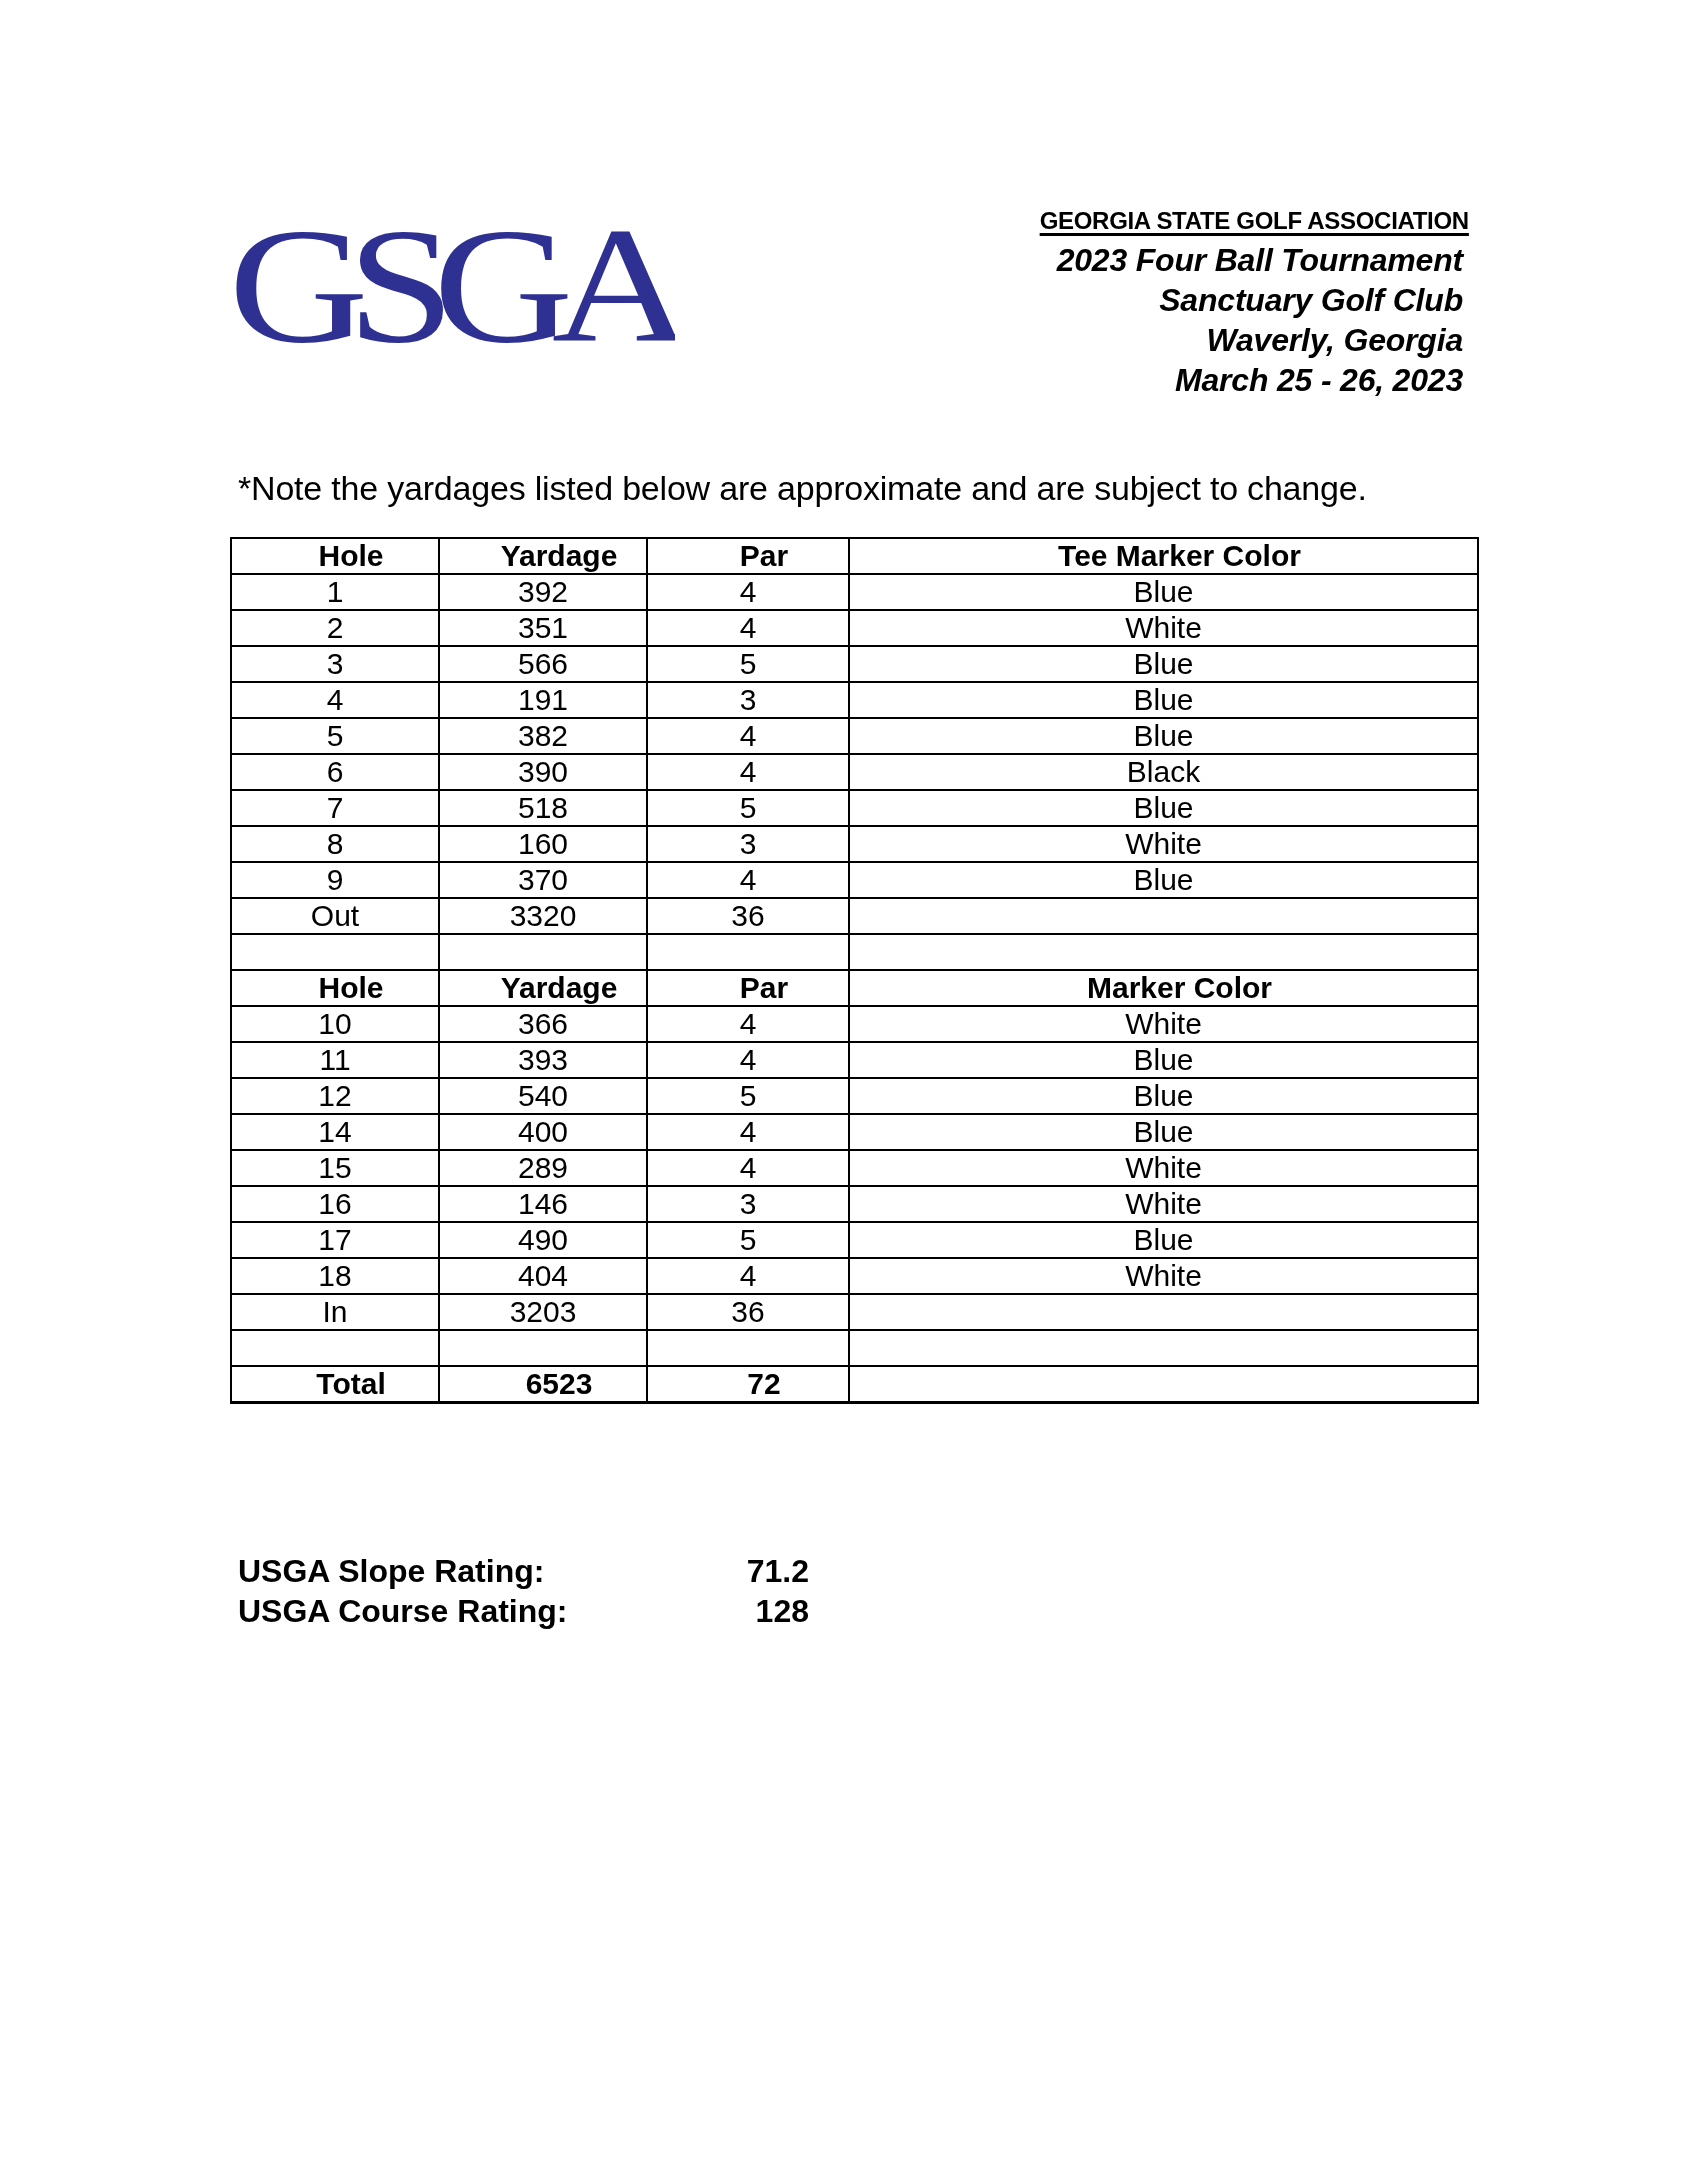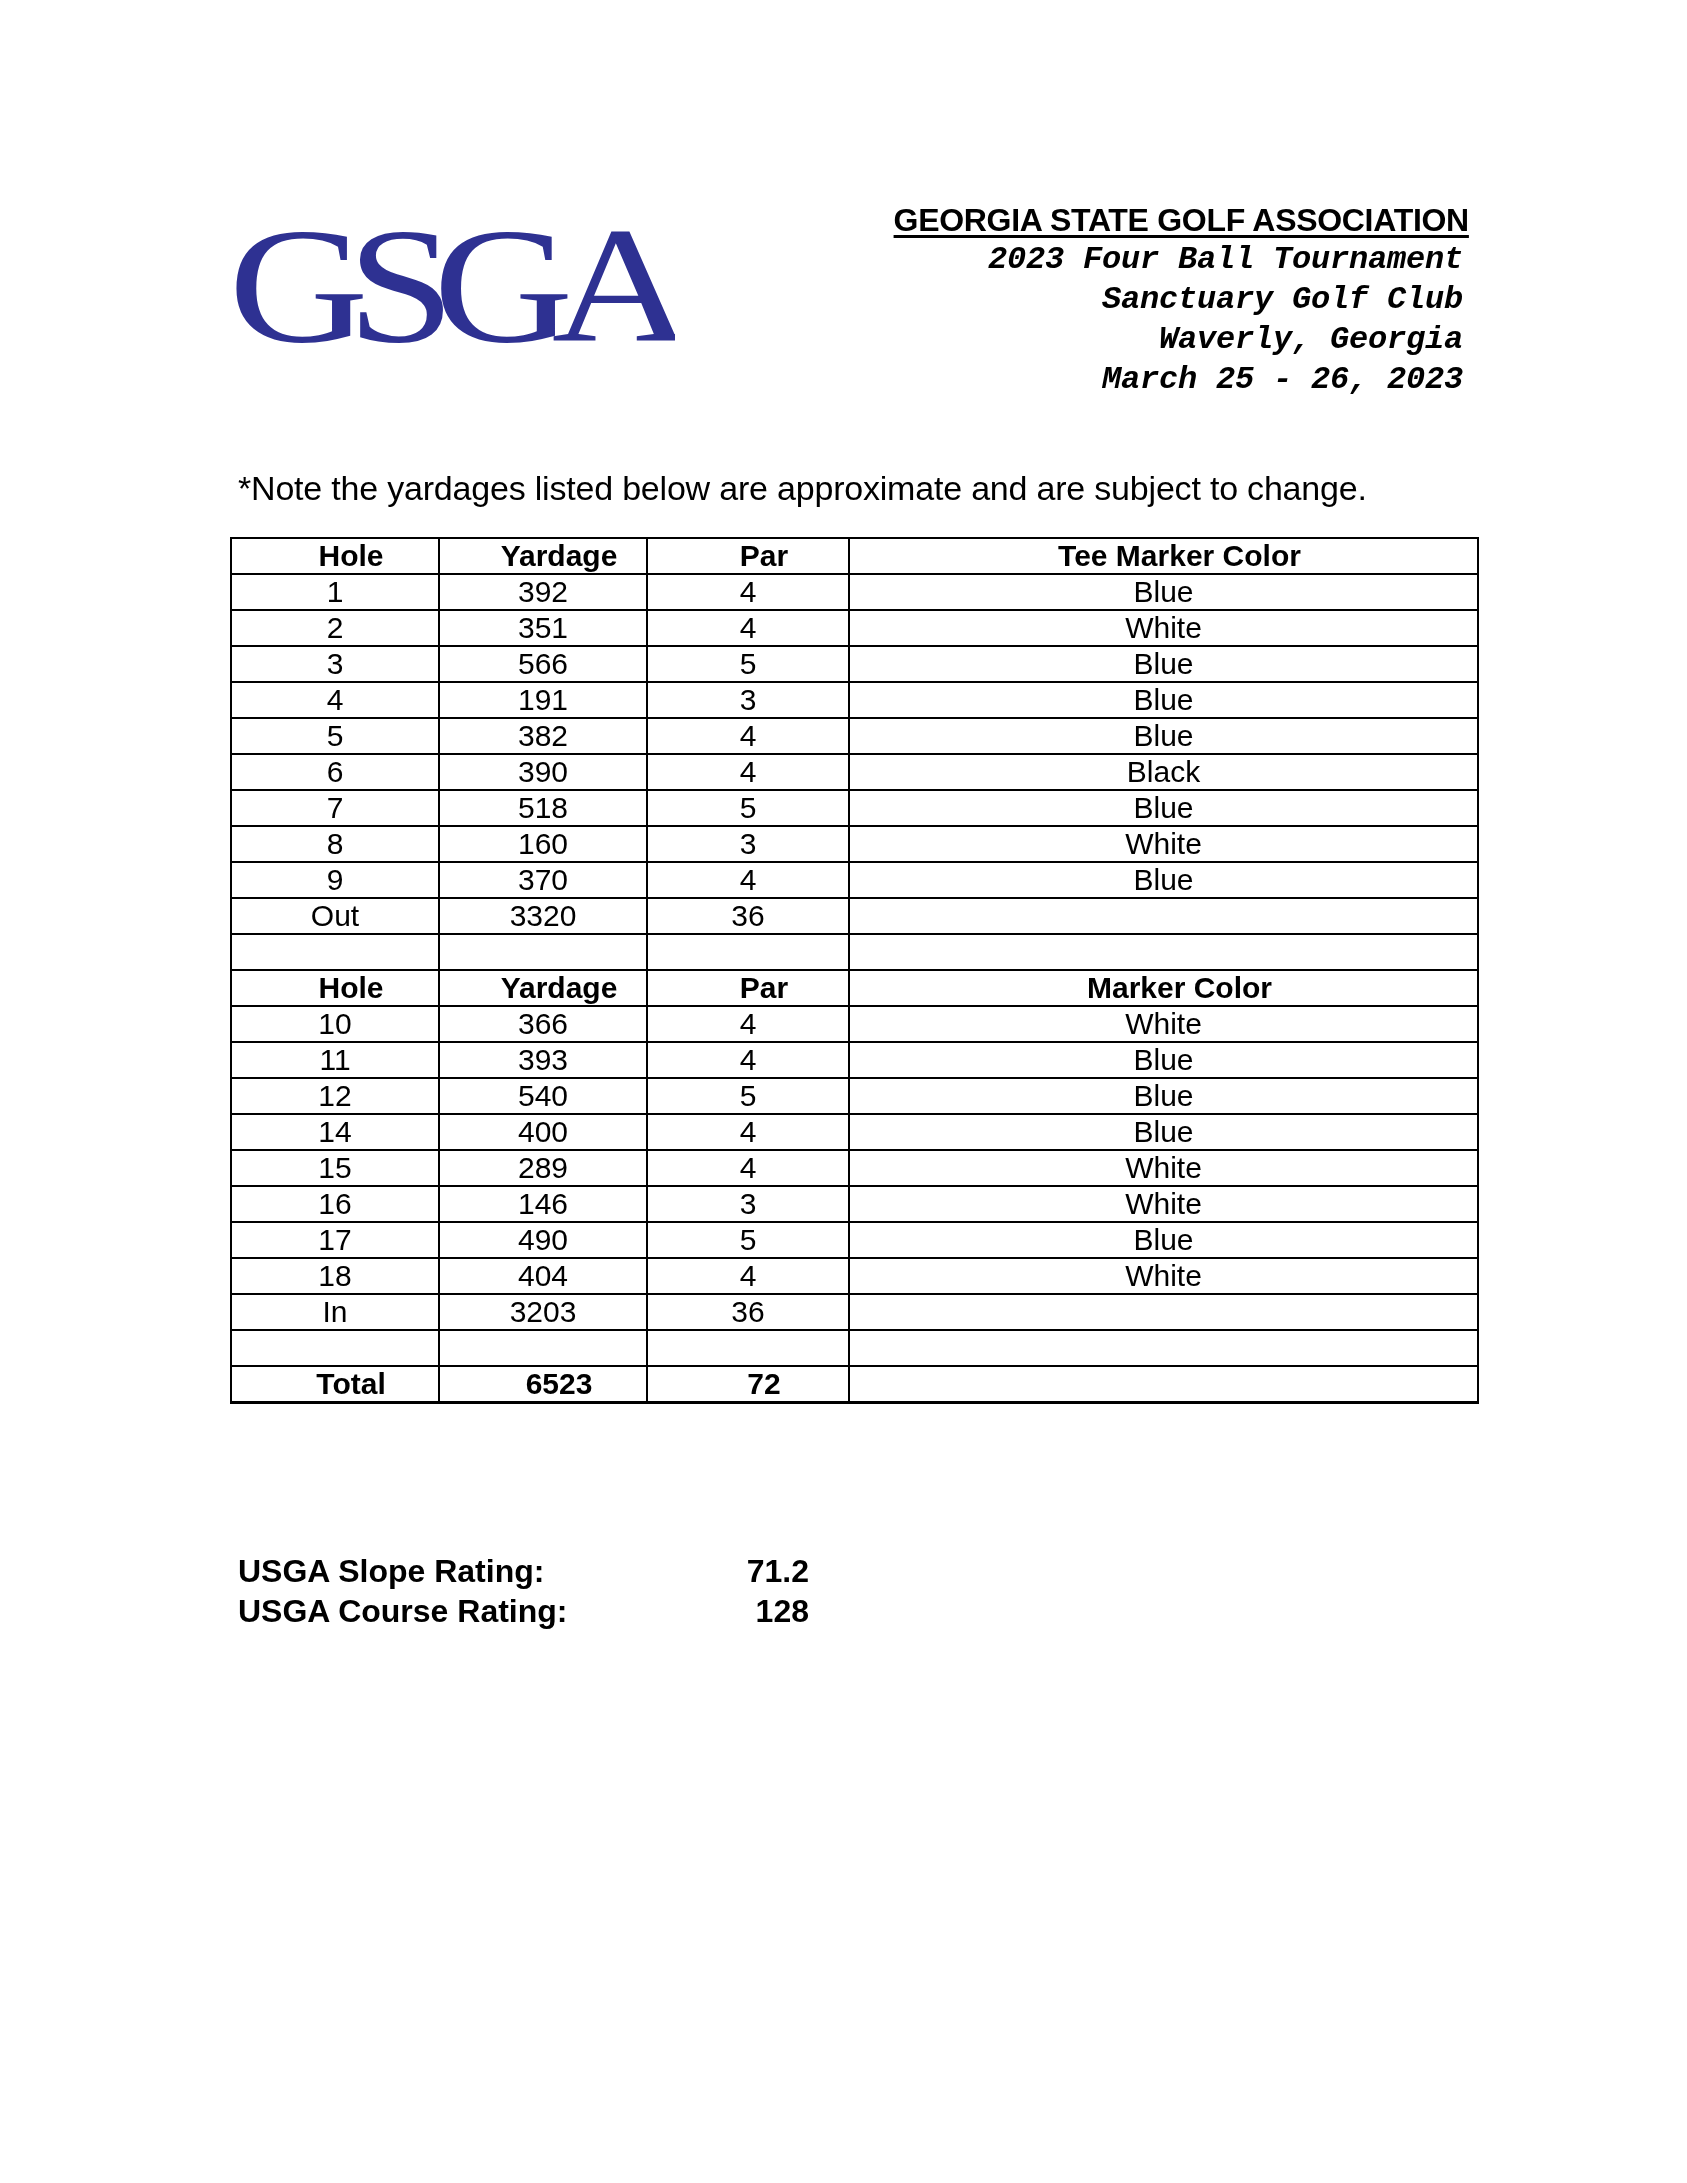--- a/index.html
+++ b/index.html
@@ -2,22 +2,22 @@
 <html style="font-size:13.5px"><head>
 <meta charset="utf-8">
 <style>
   html, body { margin: 0; padding: 0; background: #ffffff; }
   body { width: 1687px; height: 2183px; position: relative; font-family: "Liberation Sans", sans-serif; color: #000; overflow: hidden; }
 
   .logo { position: absolute; left: 228px; top: 221px; width: 447px; height: 143px; }
   .logo svg { width: 100%; height: 100%; display: block; }
 
   .header-block { position: absolute; right: 224px; top: 201px; text-align: right; }
-  .org-title { font-weight: bold; font-size: 32px; line-height: 39px; text-decoration: underline; text-decoration-thickness: 2.5px; text-underline-offset: 4.2px; letter-spacing: -0.3px; margin-right: -5.9px; }
-  .sub-line { font-weight: bold; font-style: italic; font-size: 32px; line-height: 40px; letter-spacing: -0.2px; font-family: Liberation Mono, monospace; }
+  .org-title { font-weight: bold; font-size: 24px; line-height: 39px; text-decoration: underline; text-decoration-thickness: 2.5px; text-underline-offset: 4.2px; letter-spacing: -0.3px; margin-right: -5.9px; }
+  .sub-line { font-weight: bold; font-style: italic; font-size: 32px; line-height: 40px; letter-spacing: -0.2px; }
 
   .note { position: absolute; left: 238px; top: 469px; font-size: 34px; letter-spacing: -0.2px; }
 
   table.course { position: absolute; left: 230px; top: 537px; width: 1246px; border-collapse: collapse; table-layout: fixed; }
   table.course td { border: 2.5px solid #000; height: 34px; padding: 0; text-align: center; font-size: 30px; line-height: 32px; vertical-align: middle; }
   table.course col.c1 { width: 208px; }
   table.course col.c2 { width: 208px; }
   table.course col.c3 { width: 202px; }
   table.course col.c4 { width: 629px; }
   table.course tr.head td, table.course tr.total td.bold { font-weight: bold; padding-left: 32px; }

